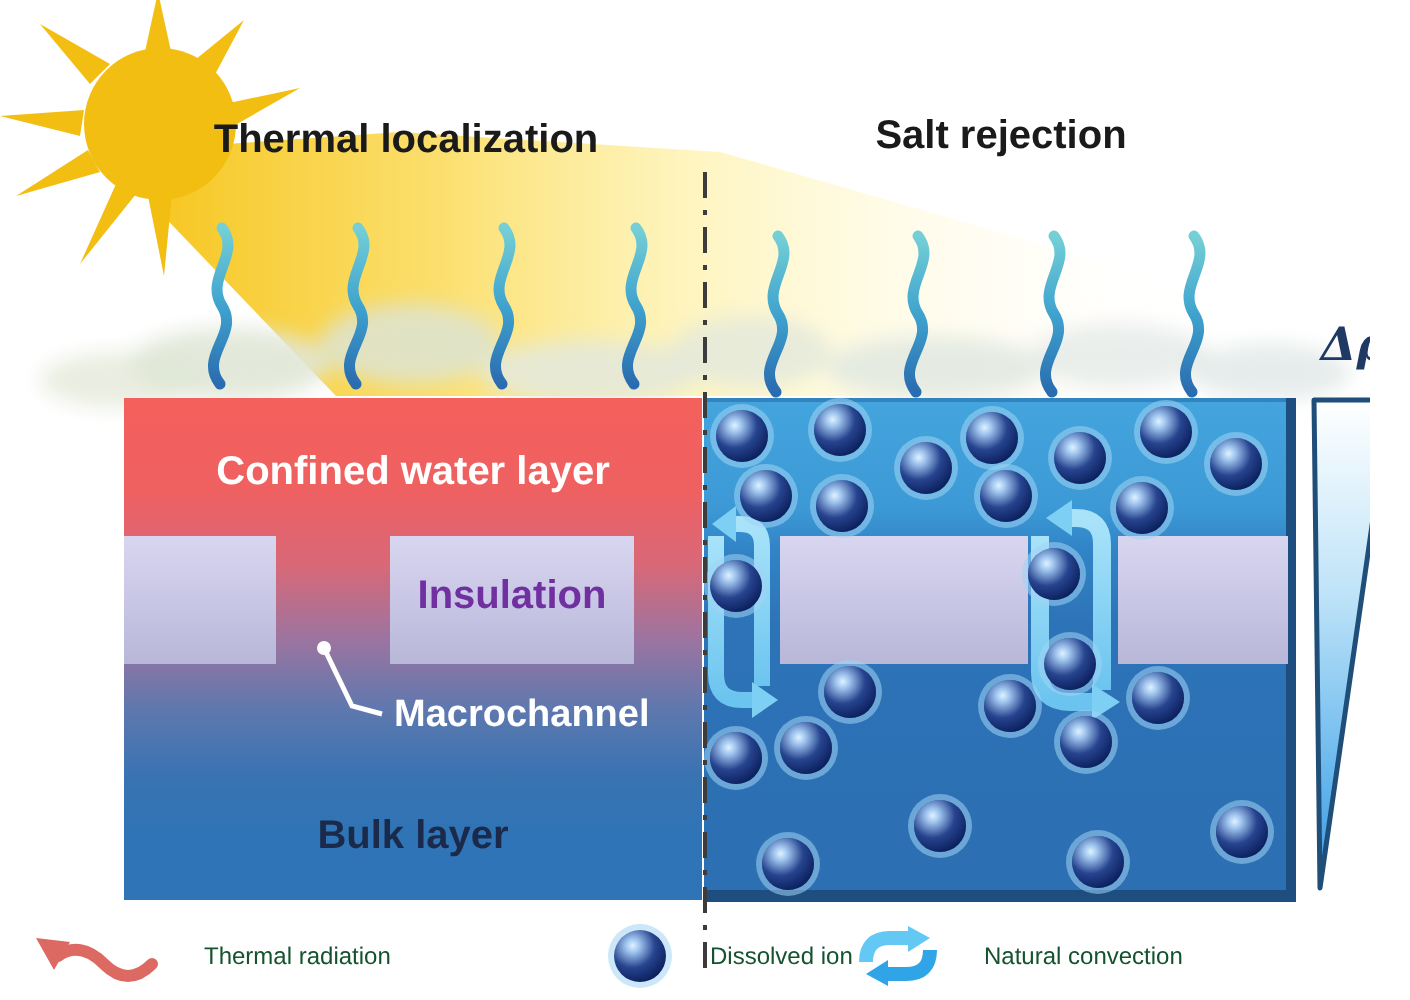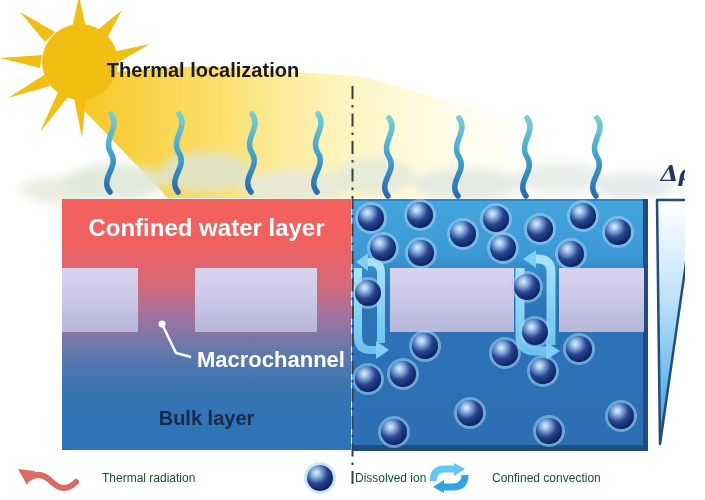--- a/index.html
+++ b/index.html
@@ -20,23 +20,23 @@
   .ion{position:absolute;width:26px;height:26px;border-radius:50%;
     background:radial-gradient(circle at 36% 30%, #DFF2FF 0%, #9FC4EE 14%, #27448F 45%, #0D2260 75%, #081846 100%);
     box-shadow:0 0 0 3px rgba(160,212,244,0.55);}
   .ion.inline{position:static;flex:0 0 auto;}
 
   
   .label{position:absolute;font-weight:bold;line-height:1.1;}
   .l-title{font-size:20px;color:#1a1a1a;text-align:center;}
   .l-title-left{left:93px;top:59px;width:220px;}
   .l-title-right{left:398px;top:57px;width:205px;}
-  .l-confined{left:62px;top:215px;width:289px;text-align:center;color:#ffffff;font-size:24px;}
+  .l-confined{left:62px;top:225px;width:289px;text-align:center;color:#ffffff;font-size:20px;}
   .l-insulation{left:195px;top:287px;width:122px;text-align:center;color:#7030A0;font-size:20px;}
-  .l-macro{left:197px;top:348px;color:#ffffff;font-size:22px;}
+  .l-macro{left:197px;top:348px;color:#ffffff;font-size:19px;}
   .l-bulk{left:62px;top:407px;width:289px;text-align:center;color:#1B2A4A;font-size:20px;}
   .l-density{left:654px;top:160px;width:46px;text-align:center;color:#1F3864;font-size:23px;
     font-style:italic;font-family:"DejaVu Serif",serif;}
 
   
   .legend-item{position:absolute;top:460px;height:36px;display:flex;align-items:center;gap:22px;
     color:#14532d;font-size:12px;white-space:nowrap;}
   .li-1{left:14px;} .li-2{left:259px;padding-left:48px;} .li-3{left:428px;}
 </style>
 </head>
@@ -174,21 +174,23 @@
     </defs>
     <line x1="352.5" y1="86" x2="352.5" y2="490" stroke="#3C3C3C" stroke-width="2" stroke-dasharray="13 6 2.5 6"></line>
     <polygon points="657,200 695,200 660,444" fill="url(#wedgeGrad)" stroke="#1F4E79" stroke-width="2.5" stroke-linejoin="round"></polygon>
     <g>
       <circle cx="162" cy="324" r="3.5" fill="#ffffff"></circle>
       <polyline points="162,324 176,353 191,357" fill="none" stroke="#ffffff" stroke-width="2.5"></polyline>
     </g>
   </svg>
 
   <div class="label l-title l-title-left">Thermal localization</div>
+  <div class="label l-title l-title-right">Salt rejection</div>
   <div class="label l-confined">Confined water layer</div>
+  <div class="label l-insulation">Insulation</div>
   <div class="label l-macro">Macrochannel</div>
   <div class="label l-bulk">Bulk layer</div>
   <div class="label l-density">Δρ</div>
 
   <div class="legend-item li-1">
     <svg width="66" height="34" viewBox="0 0 66 34">
       <path d="M62,21 C54,29 46,29 38,21 C30,13 22,12 15,17" stroke="#DC6A62" stroke-width="6" fill="none" stroke-linecap="round"></path>
       <polygon points="4,8 21,10 13,24" fill="#DC6A62"></polygon>
     </svg>
     <span>Thermal radiation</span>
@@ -197,16 +199,16 @@
     <span class="ion inline"></span>
     <span>Dissolved ion</span>
   </div>
   <div class="legend-item li-3">
     <svg width="42" height="34" viewBox="0 0 42 34">
       <path d="M5,20 Q5,8 17,8 L26,8" stroke="#64C8F5" stroke-width="7" fill="none"></path>
       <polygon points="26,2 26,15 37,8" fill="#64C8F5"></polygon>
       <path d="M37,14 Q37,26 25,26 L16,26" stroke="#2FA5E8" stroke-width="7" fill="none"></path>
       <polygon points="16,19 16,32 5,26" fill="#2FA5E8"></polygon>
     </svg>
-    <span>Confined convection</span>
+    <span>Natural convection</span>
   </div>
 
 </div>
 
 </body></html>

